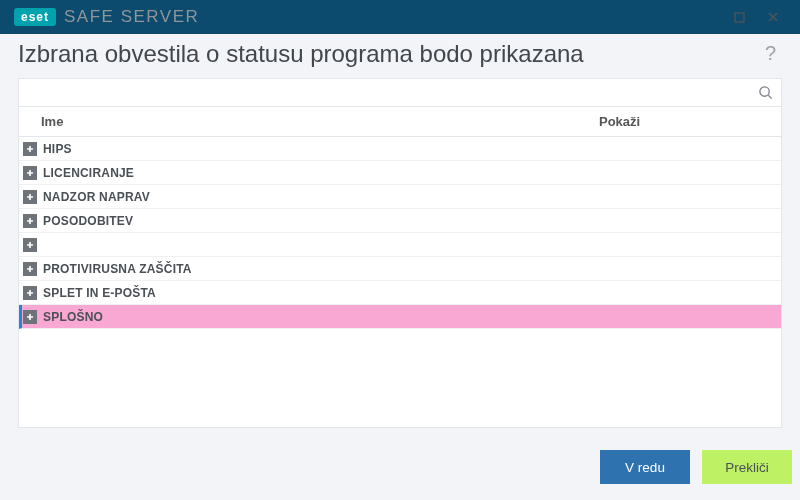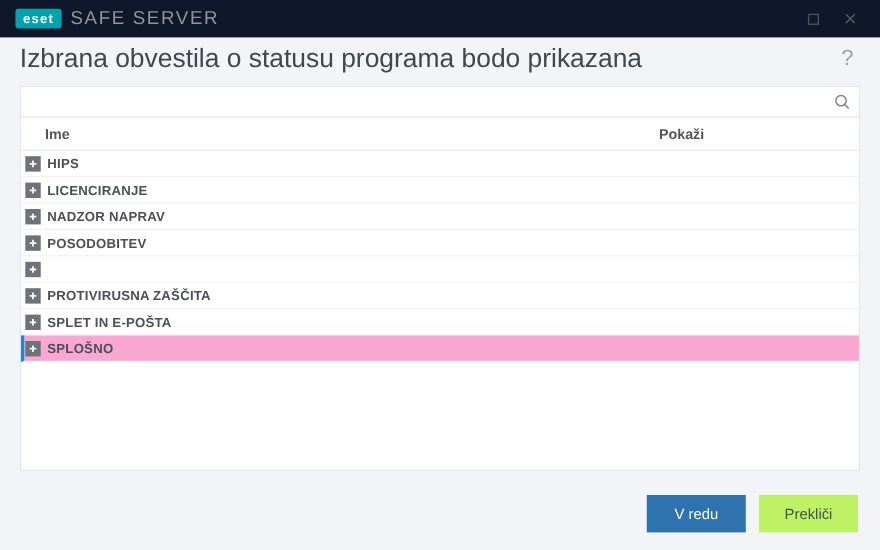--- a/index.html
+++ b/index.html
@@ -8,21 +8,21 @@
     font-family: "Segoe UI", Arial, sans-serif;
     background: #f2f4f7;
     color: #444;
     font-size: 13px;
   }
   .titlebar {
     height: 34px;
     display: flex;
     align-items: center;
     padding: 0 10px 0 14px;
-    background: #0f172a;
+    background: #0c4a6e;
   }
   .brand {
     display: flex;
     align-items: center;
     gap: 8px;
   }
   .brand-logo {
     background: #00a2ad;
     color: #fff;
     font-weight: 700;
@@ -131,21 +131,21 @@
   .expand-box svg { display: block; }
   .tree-label {
     font-weight: 700;
     color: #4a5055;
     font-size: 12px;
     letter-spacing: 0.2px;
   }
   .button-bar {
     position: absolute;
     bottom: 16px;
-    right: 20px;
+    right: 8px;
     display: flex;
     gap: 12px;
   }
   .btn {
     min-width: 90px;
     height: 34px;
     padding: 0 18px;
     font-size: 13.5px;
     border: none;
     cursor: pointer;

